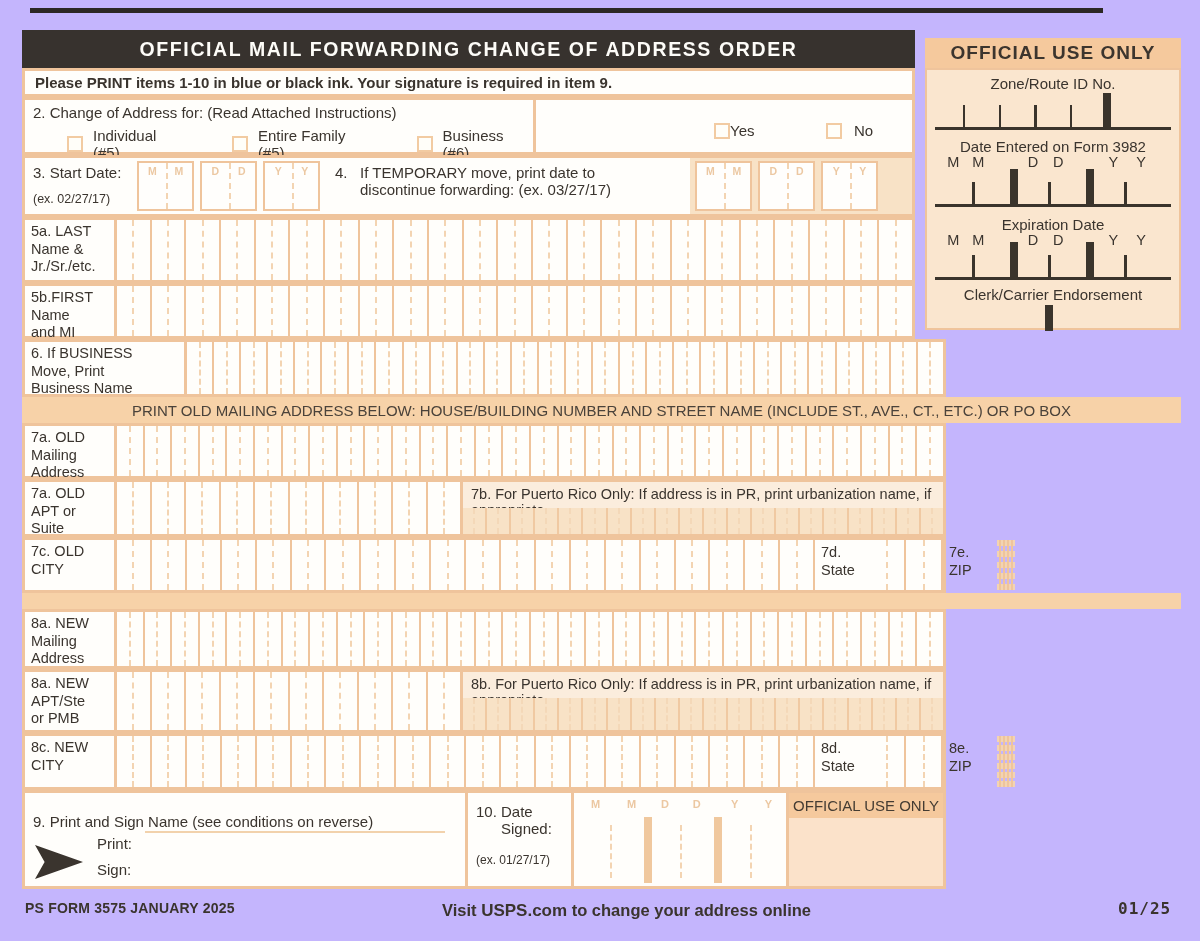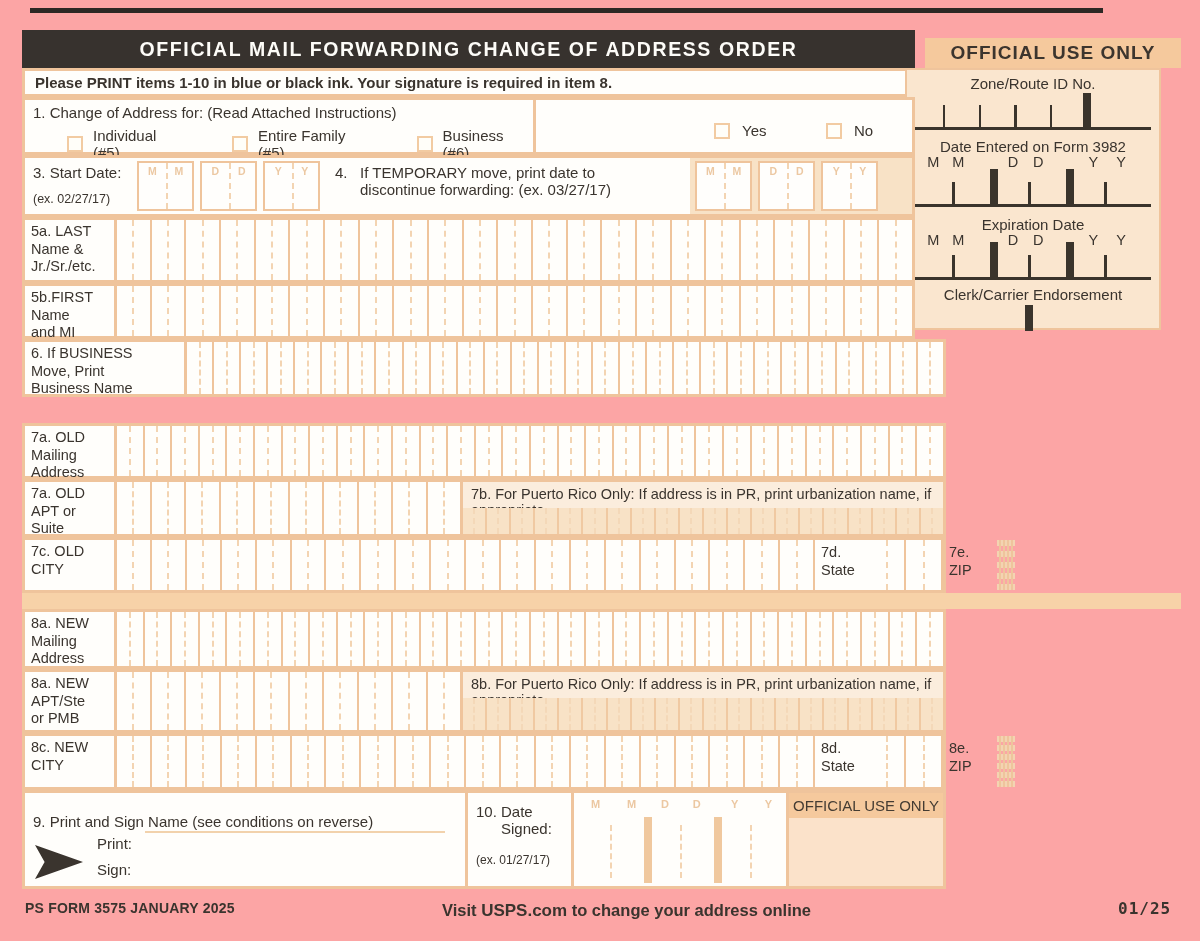--- a/index.html
+++ b/index.html
@@ -1,21 +1,21 @@
 <!DOCTYPE html>
 <html><head>
 <meta charset="utf-8">
 <style>
   :root{
     --line:#efc49c; --dash:#f3d4b2; --band:#f7d2a8; --band-dark:#f5c99d;
     --panel:#fae6cf; --pr:#f8e2c6; --ink:#3a342e; --bar:#37322e; --faint:#ecc8a2;
   }
   *{box-sizing:border-box;margin:0;padding:0}
   body{background:#ffffff;font-family:"Liberation Sans",sans-serif}
-  .page{position:relative;width:1200px;height:941px;background:#fca5a5;color:var(--ink);overflow:hidden}
+  .page{position:relative;width:1200px;height:941px;background:#c4b5fd;color:var(--ink);overflow:hidden}
   .scanline{position:absolute;left:30px;top:8px;width:1073px;height:5px;background:#2c2824}
   .titlebar{position:absolute;left:22px;top:30px;width:893px;height:38px;background:var(--bar);
     color:#fdfcf8;display:flex;align-items:center;justify-content:center;
     font-weight:bold;font-size:19.5px;letter-spacing:1.6px}
   .ou-top{position:absolute;left:925px;top:38px;width:256px;height:30px;background:var(--band-dark);
     display:flex;align-items:center;justify-content:center;font-weight:bold;font-size:19px;letter-spacing:1px;color:#3c352e}
   .row{position:absolute;left:22px;background:#fffefb;border:3px solid var(--line);display:flex}
   .w-main{width:893px}.w-full{width:924px}
   .r-please{top:68px;height:29px;align-items:center;font-weight:bold;font-size:15px;padding-left:10px}
   .r-12{top:97px;height:58px}
@@ -63,21 +63,21 @@
   .pr-block{flex:1;display:flex;flex-direction:column;border-left:3px solid var(--line)}
   .pr-text{height:26px;background:#fbeddd;font-size:14.5px;padding:4px 0 8px 8px}
   .pr-cells{flex:1;background:var(--pr);display:flex}
   .pr-cells i{flex:1;border-left:2px solid #f0c9a2}
   .pr-cells i:first-child{border-left:none}
   .pr-cells i.d{border-left:2px dashed #f4d8b8}
   
   .sz{width:56px;border-left:2px solid var(--line);padding:3px 0 0 6px;font-size:14.5px;line-height:1.25;white-space:pre-line;flex-shrink:0}
   .cells.c4{flex:0 0 72px}.cells.c10{flex:1}
   
-  .panel{position:absolute;left:905px;top:68px;width:256px;height:262px;background:var(--panel);border:2px solid var(--line)}
+  .panel{position:absolute;left:925px;top:68px;width:256px;height:262px;background:var(--panel);border:2px solid var(--line)}
   .panel .ptxt{position:absolute;width:100%;text-align:center;font-size:15px}
   .tickrow{position:absolute;left:3%;width:94%;border-bottom:3px solid #3a342c}
   .tick{position:absolute;bottom:0;width:2.5px;background:#3a342c}
   .tick.thick{width:8px}
   .pletters{position:absolute;width:100%;height:16px;font-size:14.5px}
   .pletters span{position:absolute;top:0}
   .bigtick{position:absolute;width:8px;background:#3a342c}
   
   .i9{width:440px;position:relative;font-size:15px}
   .i9 .head{position:absolute;left:8px;top:20px}
@@ -104,21 +104,21 @@
 </style>
 </head>
 <body>
 
 <div class="page" style="--line: #efc49c; --dash: #f3d4b2; --band: #f7d2a8; --band-dark: #f5c99d; --panel: #fae6cf; --pr: #f8e2c6; --ink: #3a342e; --bar: #37322e; --faint: #ecc8a2;">
   <div class="scanline"></div>
 
   <div class="titlebar">OFFICIAL MAIL FORWARDING CHANGE OF ADDRESS ORDER</div>
   <div class="ou-top">OFFICIAL USE ONLY</div>
 
-  <div class="row w-main r-please">Please PRINT items 1-10 in blue or black ink. Your signature is required in item 8.</div>
+  <div class="row w-main r-please">Please PRINT items 1-10 in blue or black ink. Your signature is required in item 9.</div>
 
   <div class="panel">
     <div class="ptxt" style="top:5px">Zone/Route ID No.</div>
     <div class="tickrow" style="top:24px;height:36px">
       <i class="tick" style="left:12%;height:22px"></i>
       <i class="tick" style="left:27%;height:22px"></i>
       <i class="tick" style="left:42%;height:22px"></i>
       <i class="tick" style="left:57%;height:22px"></i>
       <i class="tick thick" style="left:71%;height:34px"></i>
     </div>
@@ -153,40 +153,40 @@
       <i class="tick" style="left:48%;height:22px"></i>
       <i class="tick thick" style="left:64%;height:35px"></i>
       <i class="tick" style="left:80%;height:22px"></i>
     </div>
     <div class="ptxt" style="top:216px">Clerk/Carrier Endorsement</div>
     <div class="bigtick" style="left:47%;top:235px;height:26px"></div>
   </div>
 
   <div class="row w-main r-12">
     <div class="i1">
-      <div>1. Change of Address for: (Read Attached Instructions)</div>
+      <div>2. Change of Address for: (Read Attached Instructions)</div>
       <div class="opts">
         <div class="opt" style="margin-left:34px">
           <i class="cb"></i>
           <span>Individual (#5)</span>
         </div>
         <div class="opt" style="margin-left:46px">
           <i class="cb"></i>
           <span>Entire Family (#5)</span>
         </div>
         <div class="opt" style="margin-left:42px">
           <i class="cb"></i>
           <span>Business (#6)</span>
         </div>
       </div>
     </div>
     <div class="i2">
       <div class="yn" style="left:178px">
         <i class="cb"></i>
-        <span style="margin-left:12px">Yes</span>
+        <span style="margin-left:0">Yes</span>
       </div>
       <div class="yn" style="left:290px">
         <i class="cb"></i>
         <span style="margin-left:12px">No</span>
       </div>
     </div>
   </div>
 
   <div class="row w-main r-34">
     <div class="l3">
@@ -389,20 +389,21 @@
         <i class="d"></i>
         <i class=""></i>
         <i class="d"></i>
         <i class=""></i>
         <i class="d"></i>
         <i class=""></i>
         <i class="d"></i>
       </div>
   </div>
 
+  <div class="bannerband">PRINT OLD MAILING ADDRESS BELOW: HOUSE/BUILDING NUMBER AND STREET NAME (INCLUDE ST., AVE., CT., ETC.) OR PO BOX</div>
 
   <div class="row w-full r-7a">
     <div class="lbl w92">7a. OLD
 Mailing
 Address</div>
     <div class="cells">
         <i class=""></i>
         <i class="d"></i>
         <i class=""></i>
         <i class="d"></i>

